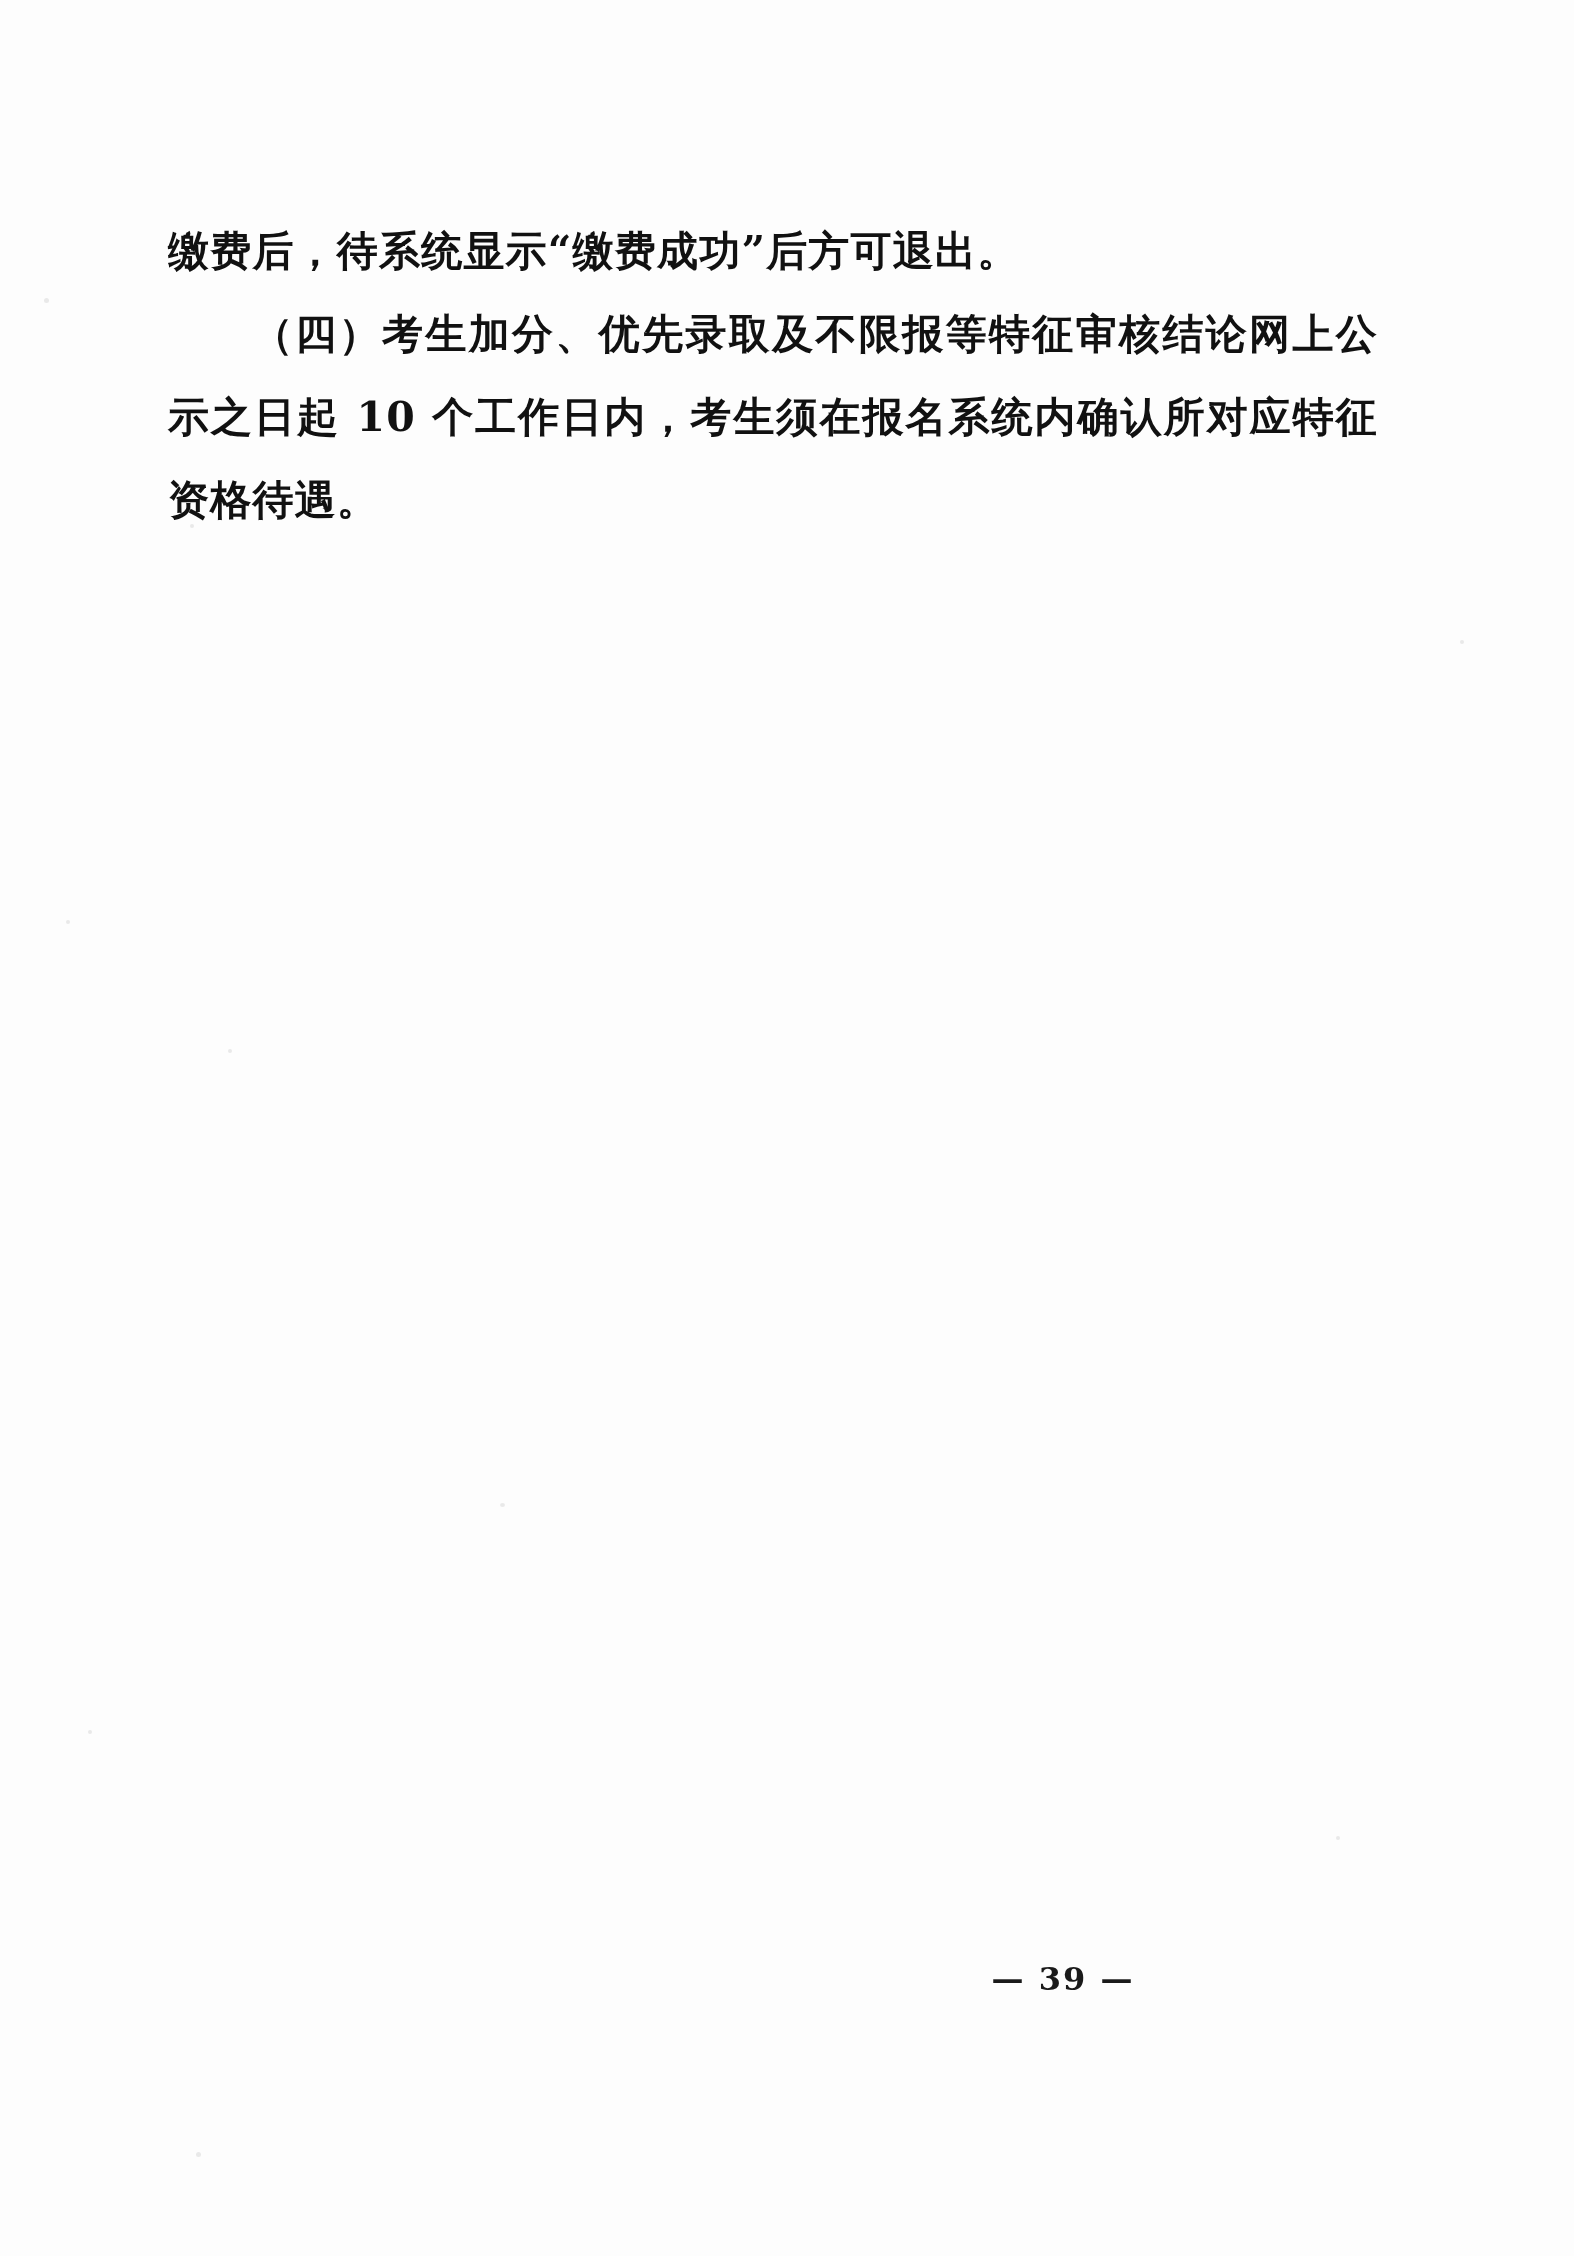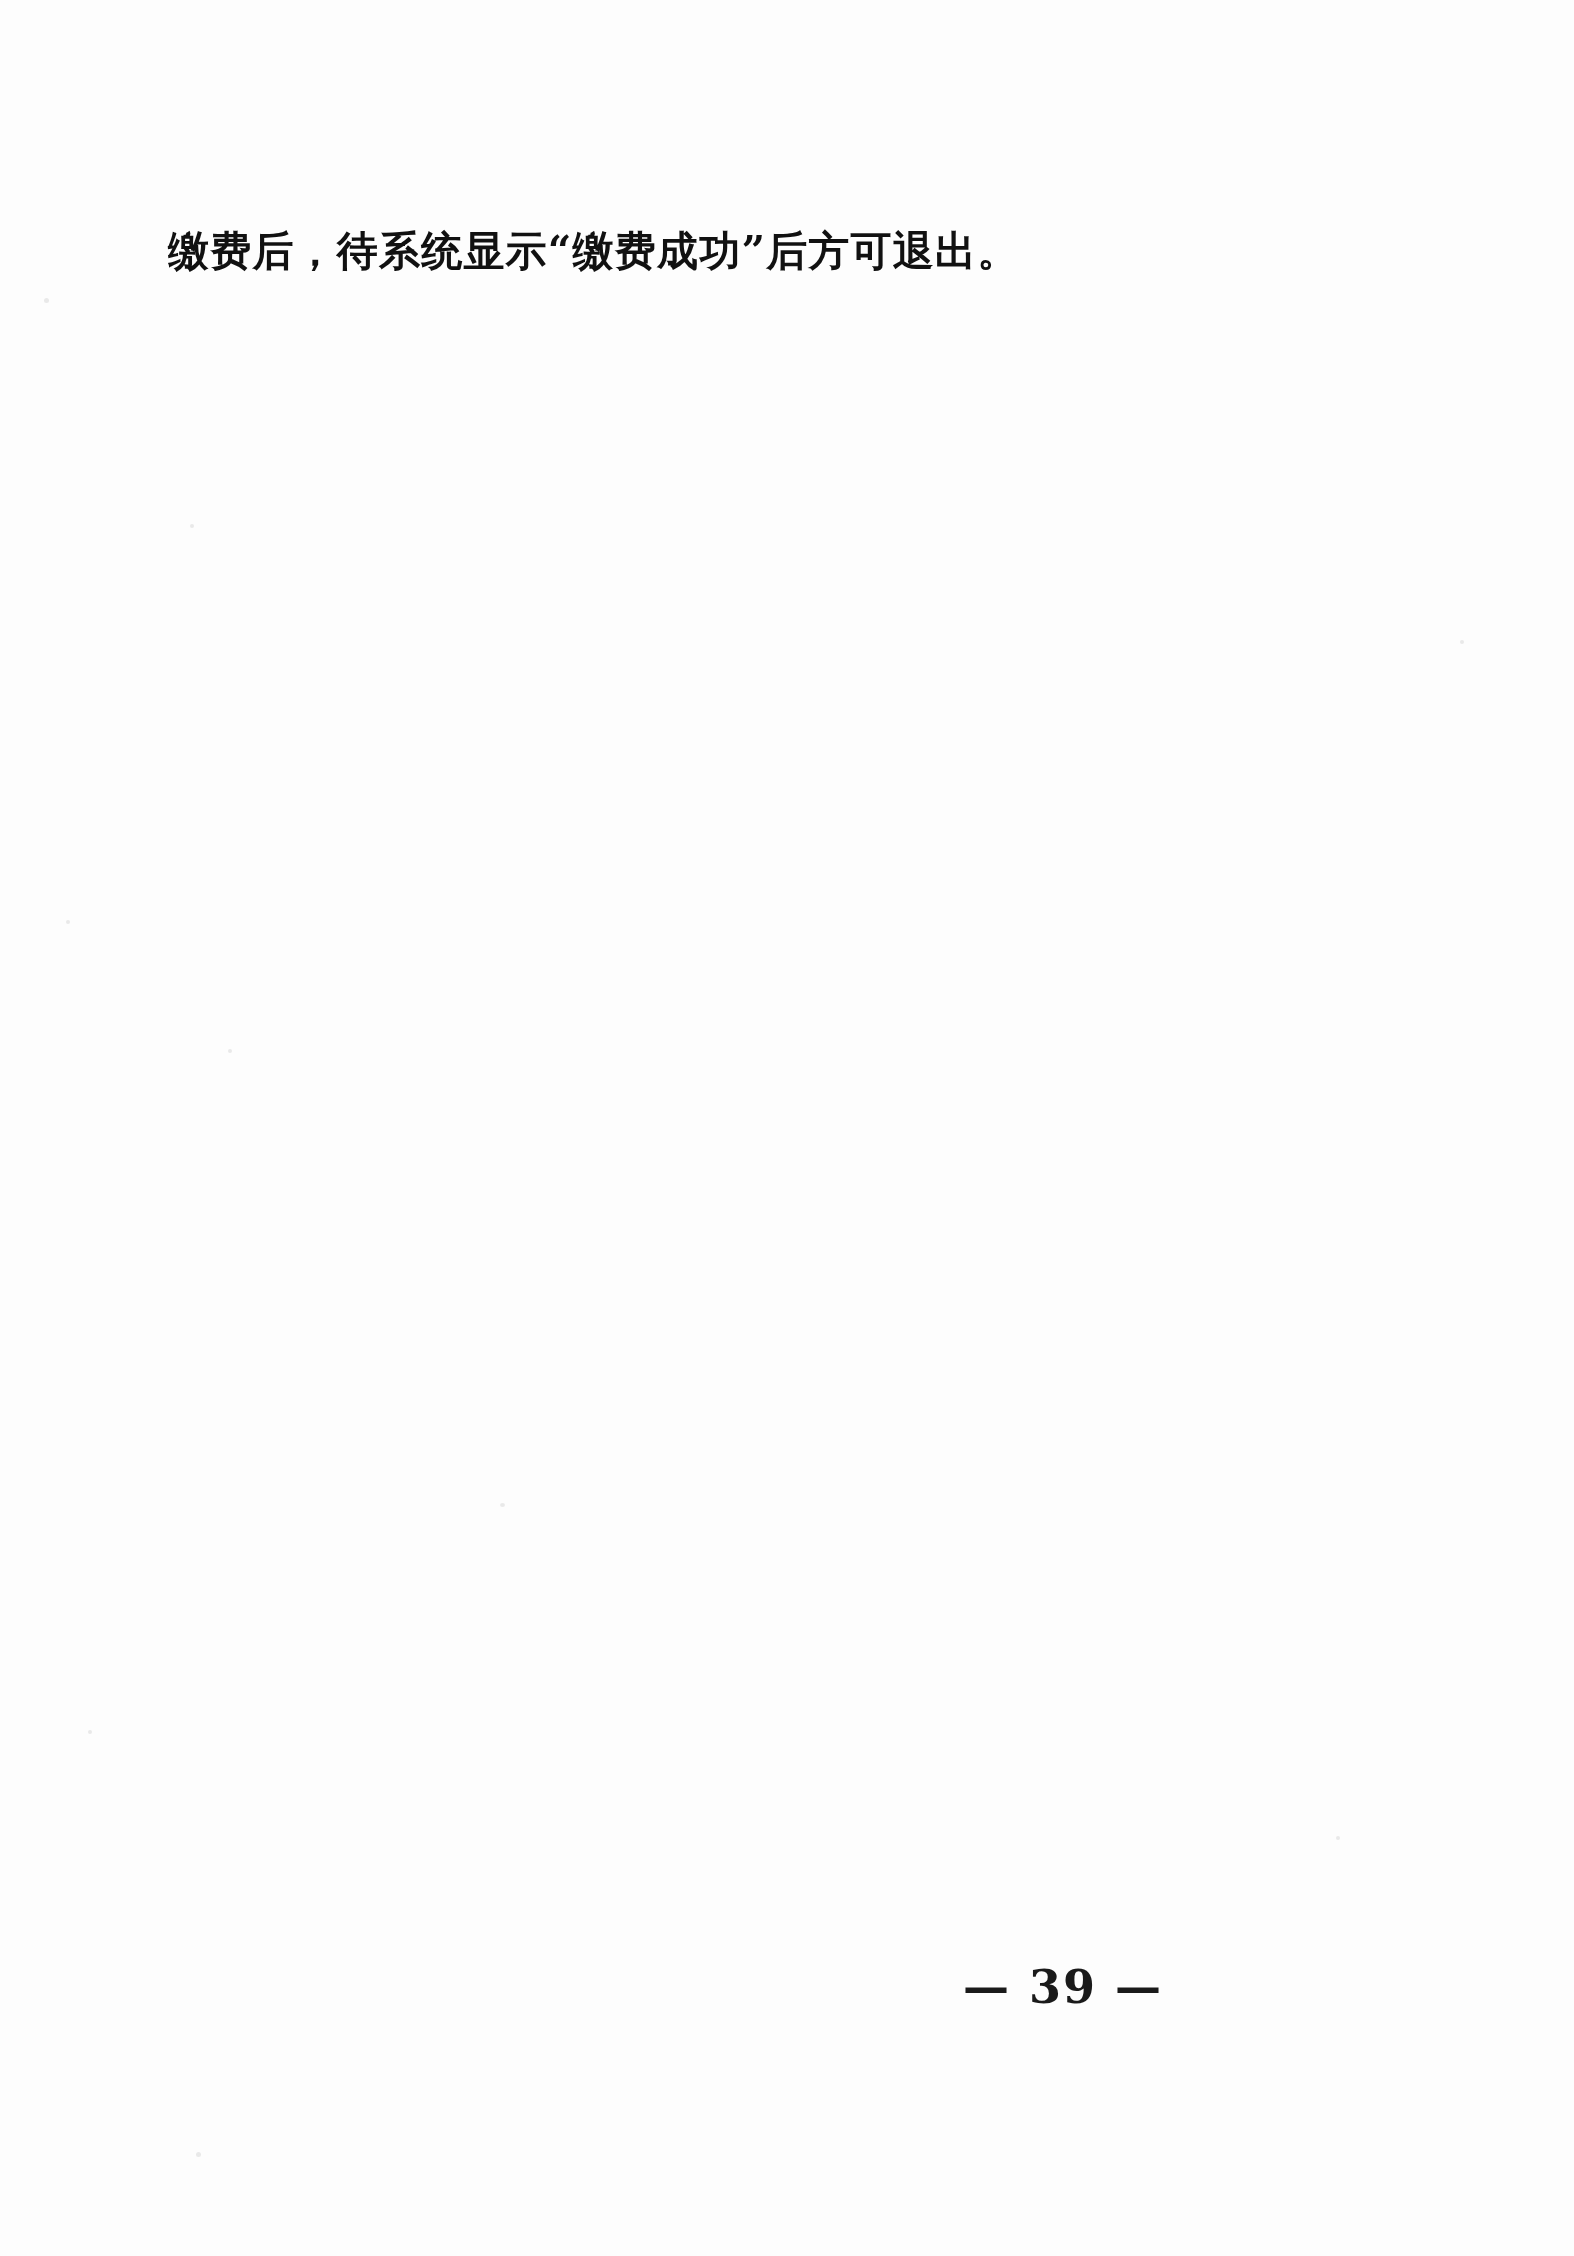--- a/index.html
+++ b/index.html
@@ -50,21 +50,21 @@
   }
   .indent {
     text-indent: 84px;
   }
   .page-number {
     position: absolute;
     left: 0;
     right: 0;
     top: 1960px;
     text-align: center;
-    font-size: 46px;
+    font-size: 32px;
     color: #1a1a1a;
     letter-spacing: 2px;
     padding-right: 8px;
   }
   .page-number .pn-wrap {
     display: inline-block;
     margin-left: 560px;
   }
 </style>
 </head>
@@ -77,19 +77,20 @@
   <div class="speckle" style="left:66px; top:920px; width:4px; height:4px;"></div>
   <div class="speckle" style="left:500px; top:1503px; width:5px; height:4px;"></div>
   <div class="speckle" style="left:228px; top:1049px; width:4px; height:4px;"></div>
   <div class="speckle" style="left:88px; top:1730px; width:4px; height:4px;"></div>
   <div class="speckle" style="left:196px; top:2152px; width:5px; height:5px;"></div>
   <div class="speckle" style="left:1460px; top:640px; width:4px; height:4px;"></div>
   <div class="speckle" style="left:1336px; top:1836px; width:4px; height:4px;"></div>
 
   <div class="content">
     <p class="para">缴费后，待系统显示“缴费成功”后方可退出。</p>
+    <p class="para indent">（四）考生加分、优先录取及不限报等特征审核结论网上公示之日起 10 个工作日内，考生须在报名系统内确认所对应特征资格待遇。</p>
   </div>
 
   <div class="page-number">
     <span class="pn-wrap">— 39 —</span>
   </div>
 
 </div>
 
 </body></html>

